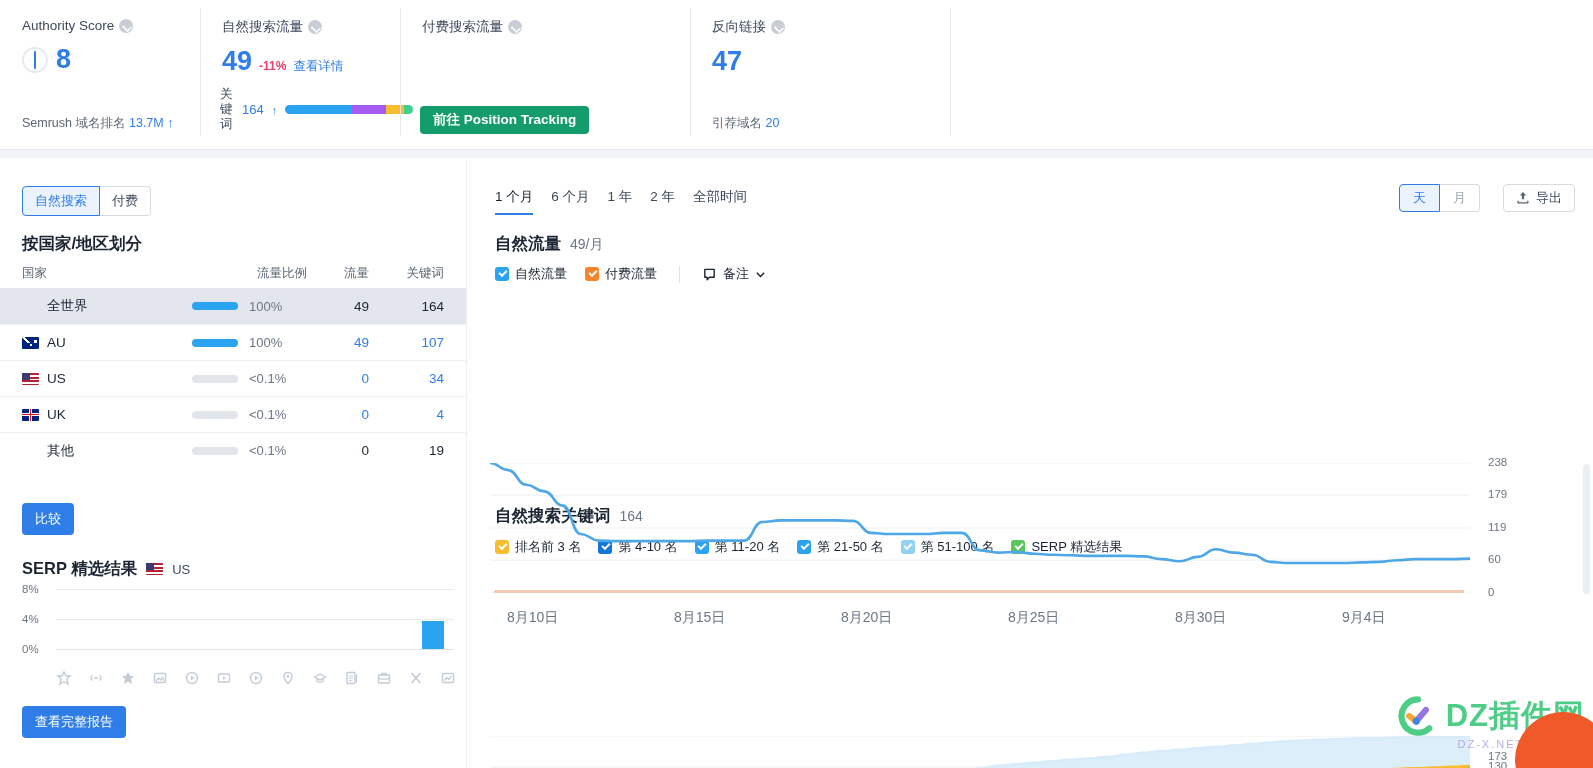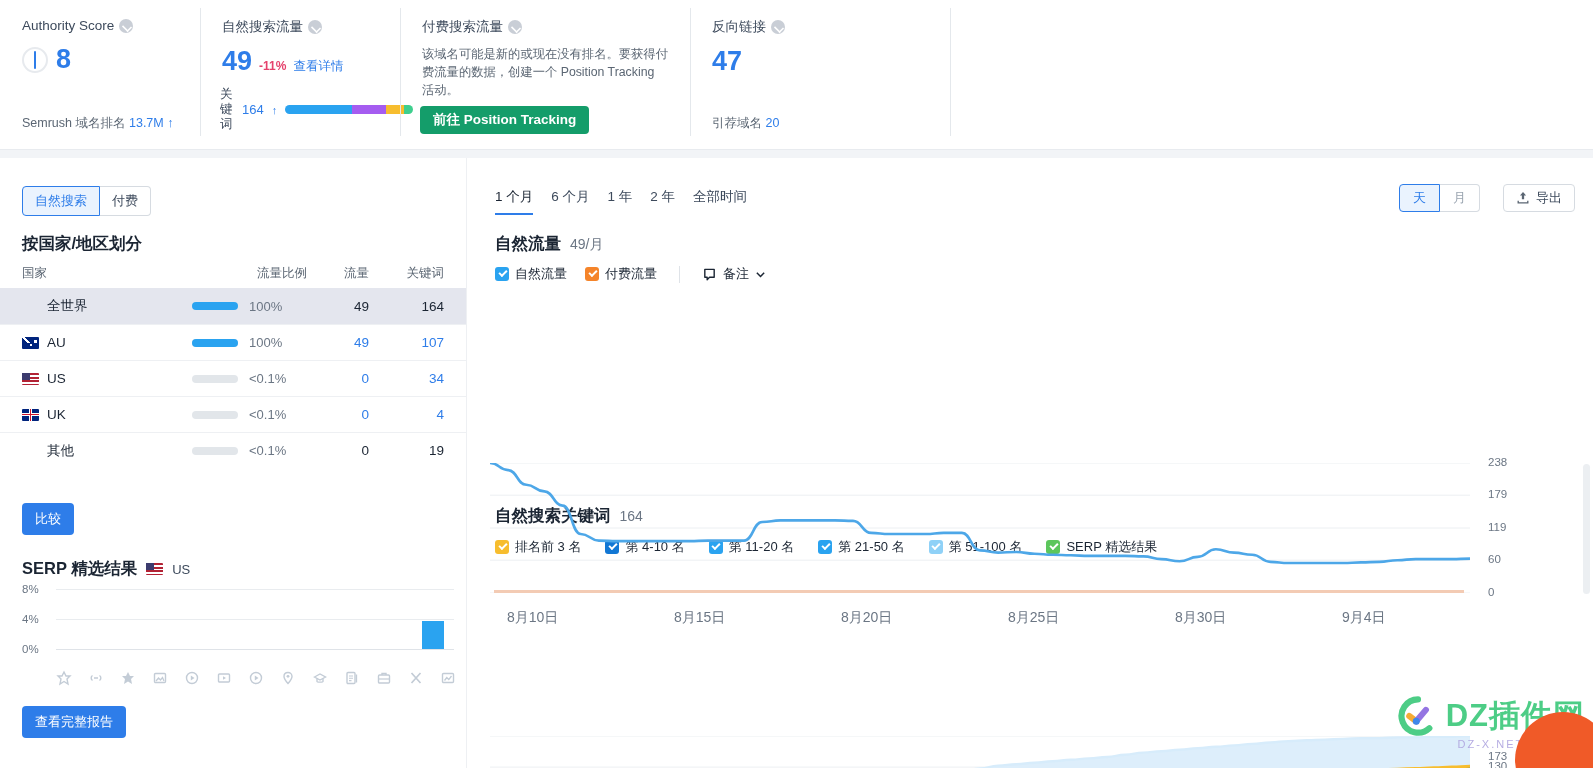--- a/index.html
+++ b/index.html
@@ -162,21 +162,21 @@
   }
 
   .chart-head { position: absolute; left: 28px; display: flex; align-items: baseline; gap: 9px; }
   .chart-head .ttl { font-size: 16.5px; font-weight: 700; color: #1b2533; }
   .chart-head .sub { font-size: 14px; color: #6b7684; }
   .ch1 { top: 75px; }
   .ch2 { top: 347px; }
 
   .legend { position: absolute; left: 28px; display: flex; align-items: center; }
   .lg1 { top: 107px; gap: 18px; }
-  .lg2 { top: 380px; gap: 24px; }
+  .lg2 { top: 380px; gap: 17px; }
   .lgi { display: flex; align-items: center; gap: 6px; font-size: 13px; color: #1b2533; white-space: nowrap; cursor: pointer; }
   .cbx {
     width: 14px; height: 14px; border-radius: 3px; flex: none; position: relative;
   }
   .cbx::after {
     content: ""; position: absolute; left: 3.5px; top: 3px; width: 6px; height: 3px;
     border-left: 2px solid #fff; border-bottom: 2px solid #fff; transform: rotate(-45deg);
   }
   .lg-div { width: 1px; height: 17px; background: #dfe3e8; margin: 0 4px; }
   .note-item { display: flex; align-items: center; gap: 6px; font-size: 13px; color: #1b2533; cursor: pointer; }
@@ -247,21 +247,20 @@
           <i style="display: block; height: 9px; width: 7%; background: rgb(62, 207, 142);"></i>
         </span>
     </div>
   </div>
 
   <div class="metric-cell m-paid">
     <div class="metric-title">
       <span>付费搜索流量</span>
       <span class="info-icon"></span>
     </div>
-    <div class="paid-desc">该域名可能是新的或现在没有排名。要获得付费流量的数据，创建一个 Position Tracking 活动。</div>
     <button class="btn-green">前往 Position Tracking</button>
   </div>
 
   <div class="metric-cell m-backlinks">
     <div class="metric-title">
       <span>反向链接</span>
       <span class="info-icon"></span>
     </div>
     <div class="org-row">
       <span class="big-num">47</span>

